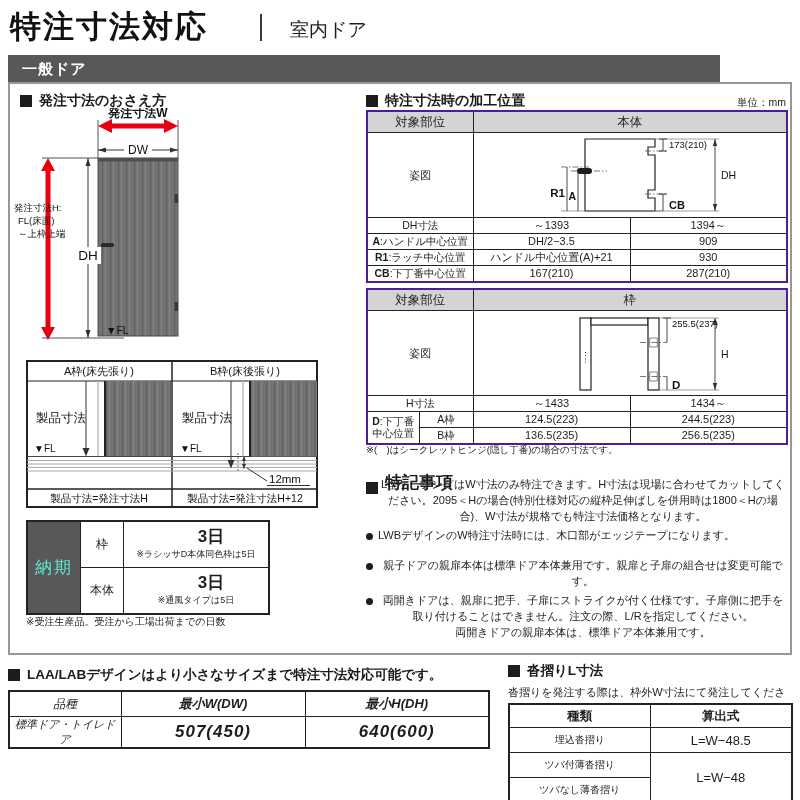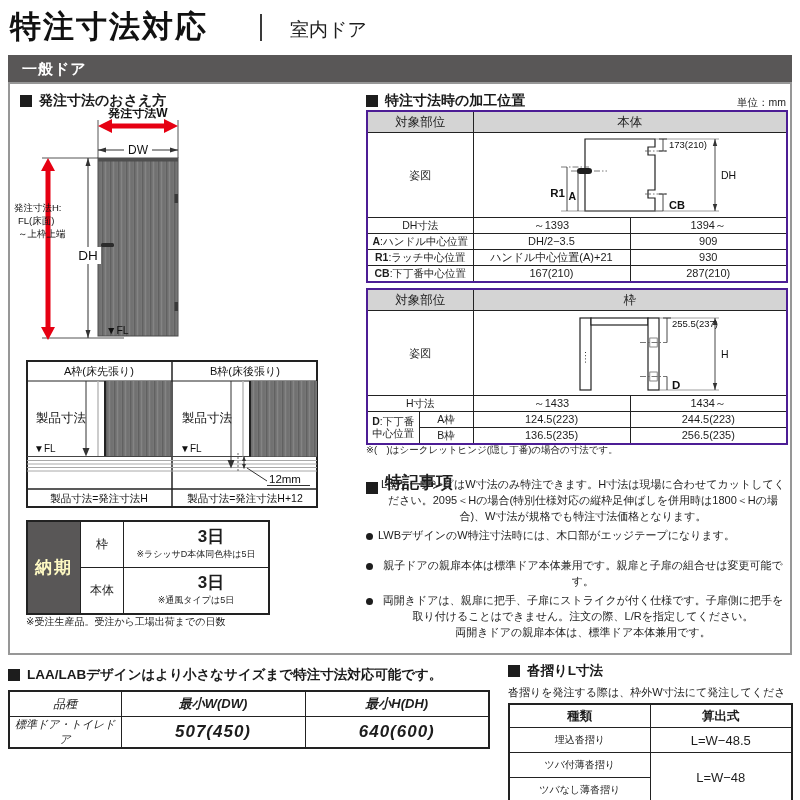--- a/index.html
+++ b/index.html
@@ -5,21 +5,21 @@
   html,body { margin:0; padding:0; background:#fff; }
   .page {
     position:relative; width:800px; height:800px; background:#ffffff;
     font-family:"Liberation Sans","DejaVu Sans",sans-serif; color:#1d1d1d;
     overflow:hidden;
   }
   
   .hdr-title { position:absolute; left:10px; top:6px; font-size:31px; font-weight:bold; letter-spacing:2px; color:#111; }
   .hdr-divider { position:absolute; left:260px; top:14px; width:2px; height:27px; background:#3a3a3a; }
   .hdr-subtitle { position:absolute; left:290px; top:17px; font-size:19px; color:#1d1d1d; }
-  .band { position:absolute; left:8px; top:55px; width:784px; height:27px; background:#595757; color:#fff;
+  .band { position:absolute; left:8px; top:55px; width:712px; height:27px; background:#595757; color:#fff;
           font-size:15px; font-weight:bold; line-height:27px; padding-left:14px; box-sizing:border-box; letter-spacing:1px; }
   .main-box { position:absolute; left:8px; top:82px; width:784px; height:573px; border:2px solid #979797; box-sizing:border-box; background:#fff; }
 
   
   .sec-title { position:absolute; display:flex; align-items:center; font-size:14px; font-weight:bold; color:#1a1a1a; }
   .sq { width:12px; height:12px; background:#1d1d1d; display:inline-block; margin-right:7px; flex:none; }
   .unit { position:absolute; font-size:10.5px; color:#222; }
 
   
   table { border-collapse:collapse; }
@@ -37,21 +37,21 @@
   .notes-title { position:absolute; display:flex; align-items:flex-end; font-size:17px; font-weight:bold;margin-top:13px; }
   .bullets { position:absolute; width:422px;text-align:center; }
   .bullet { display:flex; margin-bottom:3px; }
   .bullet .dot { width:7px; height:7px; border-radius:50%; background:#1d1d1d; margin:5px 5px 0 0; flex:none; }
   .bullet .txt { font-size:11px; line-height:1.45; white-space:pre-line; }
   .mt14 { margin-top:14px; }
 
   
   .delivery { border:2px solid #222; }
   .delivery td { border:1px solid #222; text-align:center; vertical-align:middle; }
-  .delivery .dk { width:50px; background:#595757; color:#fef9c3; font-size:17px; font-weight:bold; letter-spacing:2px; }
+  .delivery .dk { width:50px; background:#595757; color:#5eead4; font-size:17px; font-weight:normal; letter-spacing:2px; }
   .delivery .part { width:40px; font-size:12px; }
   .delivery .valcell { width:142px; height:43px; }
   .delivery .days { font-size:17px; font-weight:bold; line-height:1.1;padding-left:30px; }
   .delivery .dnote { font-size:9px; margin-top:1px; }
 
   
   .min-table { table-layout:fixed; width:480px; border:2px solid #222; }
   .min-table th, .min-table td { border:1px solid #222; text-align:center; vertical-align:middle; padding:0;font-style:italic; }
   .min-table th { font-size:13px; height:24px; background:#fff; }
   .min-table th.kind { font-weight:normal; font-size:12px; }

